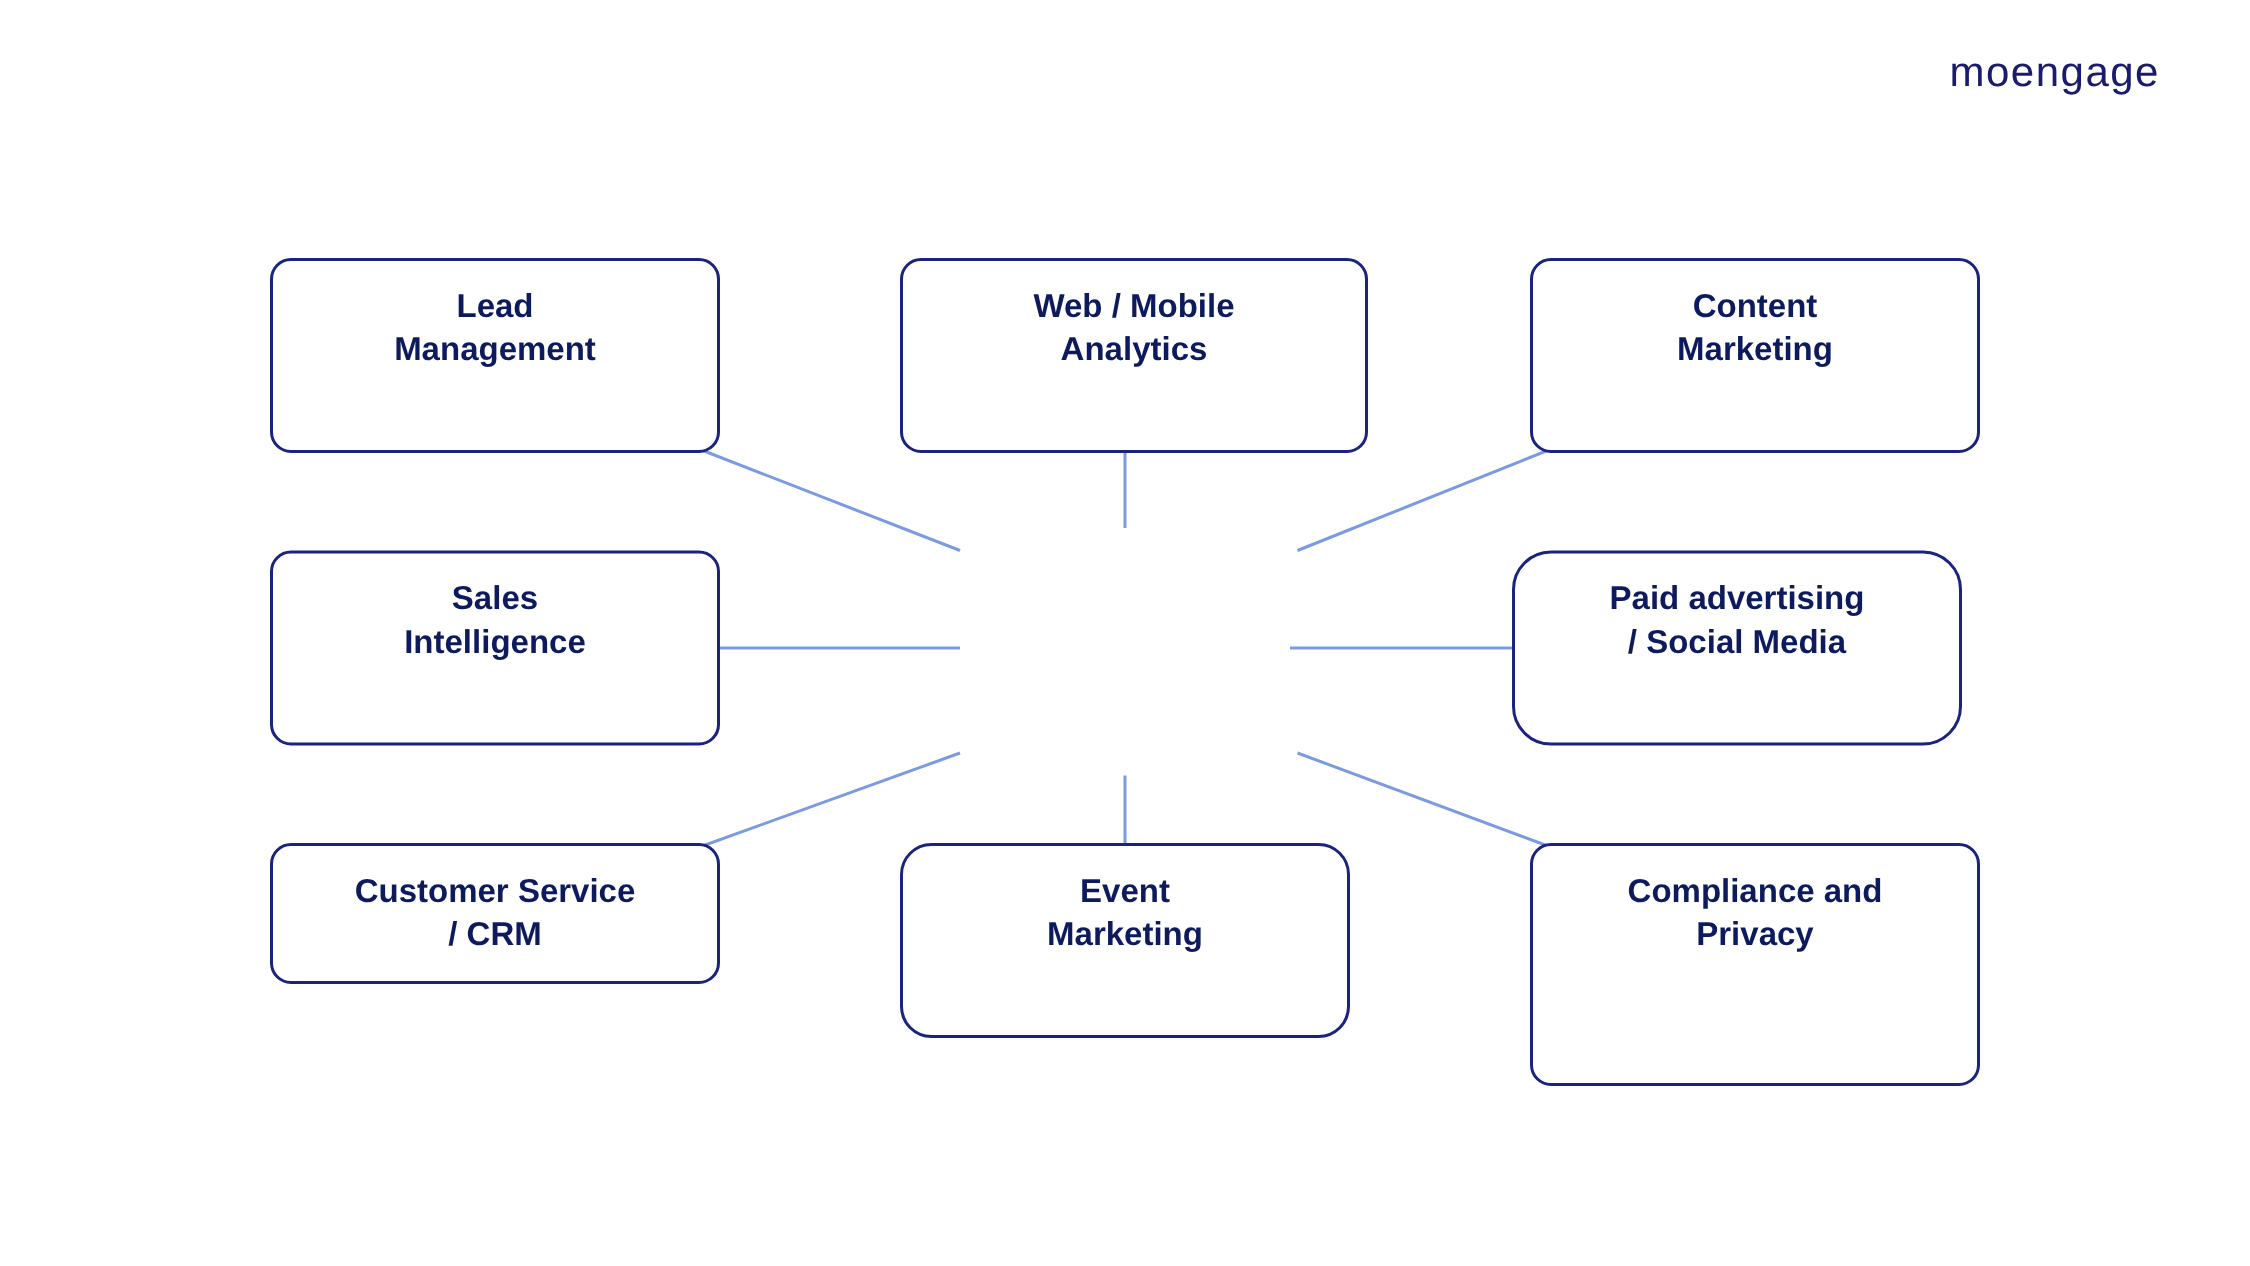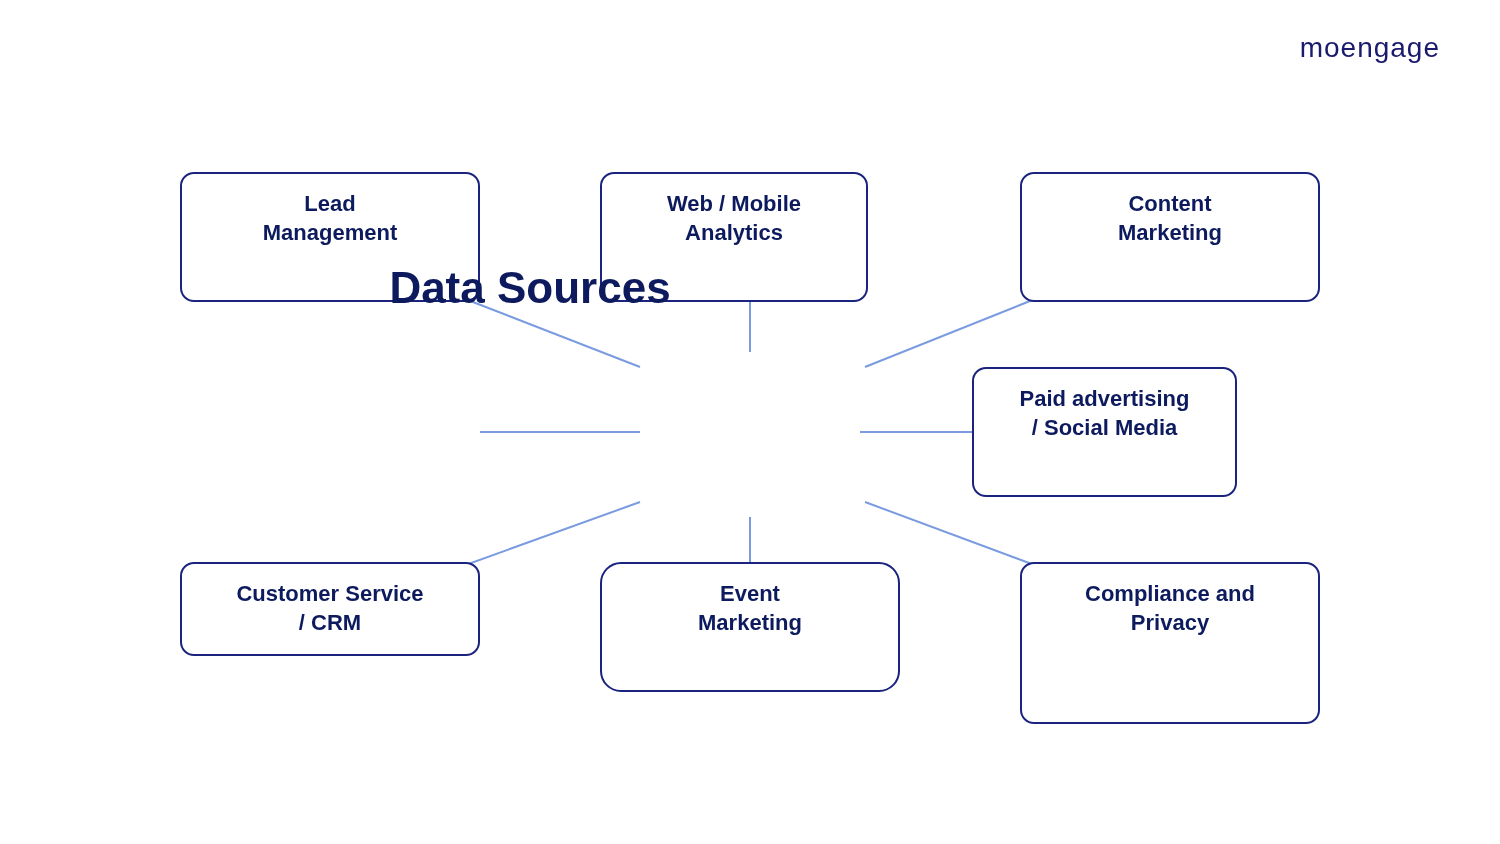--- a/index.html
+++ b/index.html
@@ -88,26 +88,26 @@
     }
 
     
 
     
     .box-lead { left: 30px; top: 30px; width: 300px; height: 130px; }
     .box-sales { left: 30px; top: 225px; width: 300px; height: 130px; }
     .box-customer { left: 30px; top: 420px; width: 300px; height: 94px; }
 
     
-    .box-web { left: 450px; top: 30px; width: 268px; height: 130px; }
+    .box-web { left: 450px; top: 30px; width: 312px; height: 130px; }
     .box-event { left: 450px; top: 420px; width: 300px; height: 130px; border-radius: 21px; }
 
     
     .box-content { left: 870px; top: 30px; width: 300px; height: 130px; }
-    .box-paid { left: 822px; top: 225px; width: 265px; height: 130px; }
+    .box-paid { left: 858px; top: 225px; width: 300px; height: 130px; border-radius: 26px; }
     .box-compliance { left: 870px; top: 420px; width: 300px; height: 162px; }
 
     
     .center-box { left: 380px; top: 205px; width: 440px; height: 170px; }
   </style>
 </head>
 <body>
 
 <div class="logo">moengage</div>
 
@@ -130,20 +130,23 @@
 
       <line x1="890" y1="155" x2="715" y2="225" stroke="#7a9be0" stroke-width="2"></line>
 
       <line x1="890" y1="425" x2="715" y2="360" stroke="#7a9be0" stroke-width="2"></line>
     </svg>
 
     <div class="box box-lead">
       <span class="box-label">Lead<br>Management</span>
     </div>
 
+    <div class="box box-sales">
+      <span class="box-label">Sales<br>Intelligence</span>
+    </div>
 
     <div class="box box-customer">
       <span class="box-label">Customer Service<br>/ CRM</span>
     </div>
 
     <div class="box box-web">
       <span class="box-label">Web / Mobile<br>Analytics</span>
     </div>
 
     <div class="box box-event">
@@ -155,18 +158,15 @@
     </div>
 
     <div class="box box-paid">
       <span class="box-label">Paid advertising<br>/ Social Media</span>
     </div>
 
     <div class="box box-compliance">
       <span class="box-label">Compliance and<br>Privacy</span>
     </div>
 
-    <div class="center-box">
-      <span class="center-label">Data Sources</span>
-    </div>
 
   </div>
 </div>
 
 </body></html>

